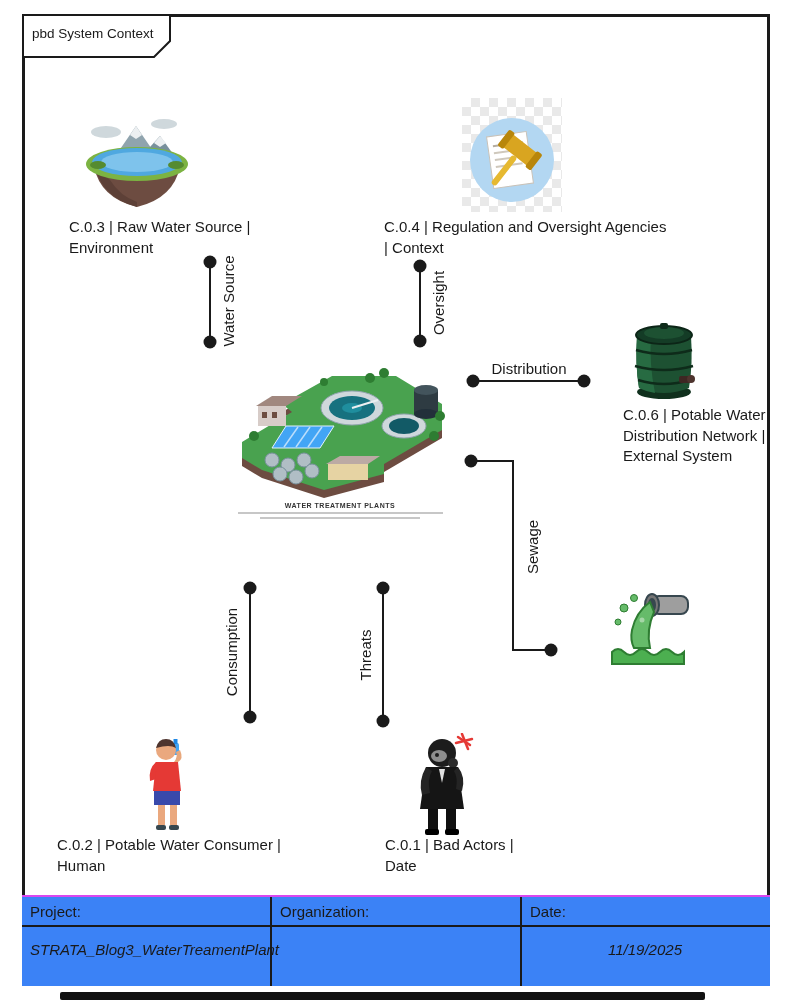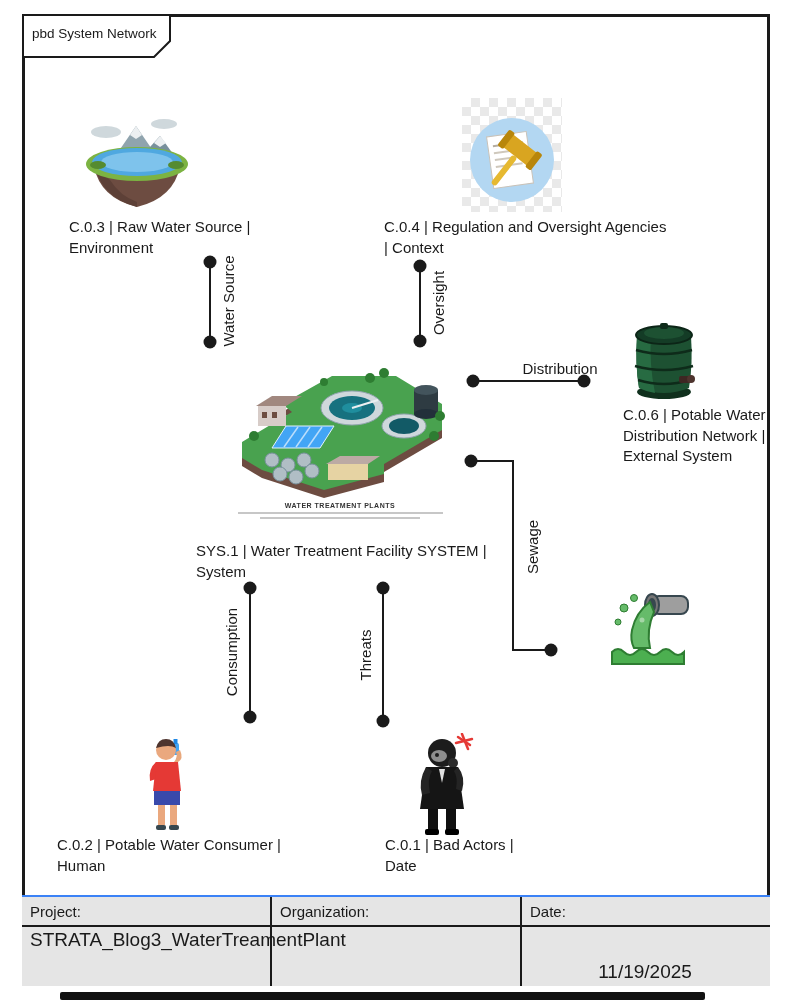--- a/index.html
+++ b/index.html
@@ -30,40 +30,40 @@
     background-image:
       linear-gradient(45deg,#e9e9e9 25%,transparent 25%,transparent 75%,#e9e9e9 75%),
       linear-gradient(45deg,#e9e9e9 25%,transparent 25%,transparent 75%,#e9e9e9 75%);
     background-size:18px 18px; background-position:0 0,9px 9px; }
 
   .plant-caption { margin-top:3px; text-align:center; font-size:7px; font-weight:bold;
                    letter-spacing:.5px; color:#333; }
   .caption-bar { height:2px; background:#c7c7c7; margin:3px auto 0 auto; }
 
   .titleblock { position:absolute; left:22px; top:895px; width:748px; height:91px;
-                border-top:2px solid #3b82f6; background:#e5e5e5; }
+                border-top:2px solid #d946ef; background:#3b82f6; }
   .tb-hdiv { position:absolute; left:0; top:28px; width:100%; height:2px; background:#1a1a1a; }
   .tb-vdiv { position:absolute; top:0; width:2px; height:100%; background:#1a1a1a; }
   .tb-label { position:absolute; top:6px; font-size:15px; }
-  .tb-value { position:absolute; top:32px; font-size:19px; }
+  .tb-value { position:absolute; top:44px; font-size:15px;font-style:italic; }
 
   .bottom-bar { position:absolute; left:60px; top:992px; width:645px; height:8px;
                 background:#111; border-radius:2px; }
 </style>
 </head>
 <body>
 
 <div class="canvas">
 
   <div class="frame"></div>
 
   <svg class="tab-shape" viewBox="0 0 150 44">
     <polygon points="1,1 148,1 148,27 132,43 1,43" fill="#ffffff" stroke="#1a1a1a" stroke-width="2"></polygon>
   </svg>
-  <div class="tab-label">pbd System Network</div>
+  <div class="tab-label">pbd System Context</div>
 
   <div class="icon-box" style="left:80px; top:110px;">
     <svg width="114" height="104" viewBox="0 0 114 104">
       <ellipse cx="26" cy="22" rx="15" ry="6" fill="#cfd8dc"></ellipse>
       <ellipse cx="84" cy="14" rx="13" ry="5" fill="#cfd8dc"></ellipse>
       <polygon points="34,48 56,16 78,48" fill="#90a4ae"></polygon>
       <polygon points="50,25 56,16 62,25 56,29" fill="#eceff1"></polygon>
       <polygon points="60,48 80,26 96,48" fill="#78909c"></polygon>
       <polygon points="74,33 80,26 86,33 80,37" fill="#eceff1"></polygon>
       <path d="M14,56 Q20,88 57,97 Q94,88 100,56 Z" fill="#6d4c41"></path>
@@ -136,22 +136,20 @@
           <circle cx="206" cy="72" r="5"></circle>
         <circle cx="142" cy="14" r="5"></circle>
           <circle cx="156" cy="9" r="5"></circle>
           <circle cx="96" cy="18" r="4"></circle>
       </g>
     </svg>
     <div class="plant-caption">WATER TREATMENT PLANTS</div>
     <div class="caption-bar" style="width:205px;"></div>
     <div class="caption-bar" style="width:160px;"></div>
   </div>
-  <div class="node-label" style="left:196px; top:541px; width:320px;">SYS.1 | Water Treatment Facility SYSTEM |
-System</div>
 
   <div class="icon-box" style="left:627px; top:320px;">
     <svg width="74" height="84" viewBox="0 0 74 84">
       <ellipse cx="37" cy="72" rx="27" ry="7" fill="#10301d"></ellipse>
       <path d="M10,16 Q8,44 12,68 Q37,78 62,68 Q66,44 64,16 Z" fill="#1d5132"></path>
       <path d="M10,16 Q8,44 12,68 Q20,72 28,73 Q22,44 24,14 Z" fill="#276b42"></path>
       <path d="M9,30 Q37,38 65,30" stroke="#0e2b1a" stroke-width="2.5" fill="none"></path>
       <path d="M8,46 Q37,54 66,46" stroke="#0e2b1a" stroke-width="2.5" fill="none"></path>
       <path d="M11,60 Q37,68 63,60" stroke="#0e2b1a" stroke-width="2.5" fill="none"></path>
       <ellipse cx="37" cy="15" rx="28" ry="9" fill="#143c26" stroke="#0c2517" stroke-width="2"></ellipse>
@@ -230,21 +228,21 @@
   <div class="vlabel" style="left:228px; top:301px;">Water Source</div>
 
   <div class="vline" style="left:419px; top:266px; height:76px;"></div>
   <div class="dot" style="left:420px; top:266px;"></div>
   <div class="dot" style="left:420px; top:341px;"></div>
   <div class="vlabel" style="left:438px; top:303px;">Oversight</div>
 
   <div class="hline" style="left:473px; top:380px; width:111px;"></div>
   <div class="dot" style="left:473px; top:381px;"></div>
   <div class="dot" style="left:584px; top:381px;"></div>
-  <div class="hlabel" style="left:560px; top:368px;">Distribution</div>
+  <div class="hlabel" style="left:529px; top:368px;">Distribution</div>
 
   <div class="hline" style="left:471px; top:460px; width:43px;"></div>
   <div class="vline" style="left:512px; top:460px; height:190px;"></div>
   <div class="hline" style="left:512px; top:649px; width:39px;"></div>
   <div class="dot" style="left:471px; top:461px;"></div>
   <div class="dot" style="left:551px; top:650px;"></div>
   <div class="vlabel" style="left:532px; top:547px;">Sewage</div>
 
   <div class="vline" style="left:249px; top:588px; height:130px;"></div>
   <div class="dot" style="left:250px; top:588px;"></div>
@@ -260,18 +258,18 @@
     <div class="tb-hdiv"></div>
     <div class="tb-vdiv" style="left:248px;"></div>
     <div class="tb-vdiv" style="left:498px;"></div>
 
     <div class="tb-label" style="left:8px;">Project:</div>
     <div class="tb-label" style="left:258px;">Organization:</div>
     <div class="tb-label" style="left:508px;">Date:</div>
 
     <div class="tb-value" style="left:8px;">STRATA_Blog3_WaterTreamentPlant</div>
     <div class="tb-value" style="left:258px;"></div>
-    <div class="tb-value" style="left:498px; width:250px; text-align:center;margin-top:32px;">11/19/2025</div>
+    <div class="tb-value" style="left:498px; width:250px; text-align:center;">11/19/2025</div>
   </div>
 
   <div class="bottom-bar"></div>
 
 </div>
 
 </body></html>

